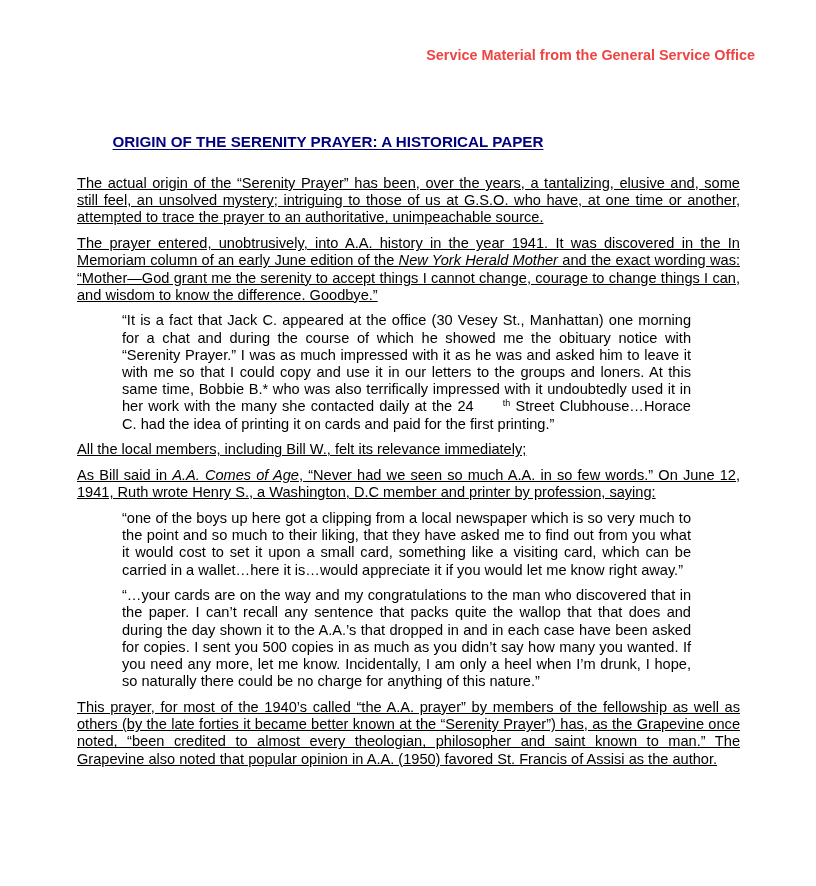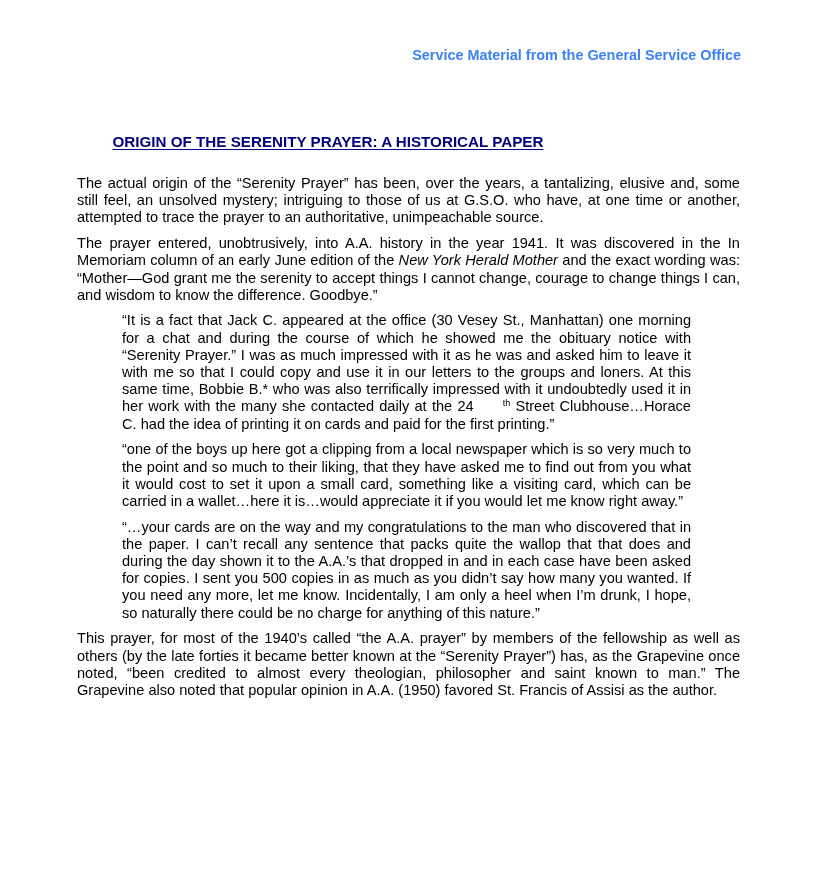--- a/index.html
+++ b/index.html
@@ -17,24 +17,24 @@
     }
     .page {
       position: absolute;
       left: 0; top: 0;
       width: 816px;
       height: 886px;
     }
     .header {
       position: absolute;
       top: 47px;
-      right: 75px;
+      right: 61px;
       font-weight: bold;
       font-size: 14.4px;
-      color: #3b82f6;
+      color: #ef4444;
       white-space: nowrap;
     }
     .title {
       position: absolute;
       top: 133px;
       left: 0;
       width: 656px;
       text-align: center;
       font-weight: bold;
       font-size: 15.2px;
@@ -46,20 +46,21 @@
       position: absolute;
       left: 77px;
       top: 175px;
       width: 663px;
       font-size: 14.6px;
       line-height: 17.2px;
     }
     p {
       margin: 0 0 8.5px 0;
       text-align: justify;
+      text-decoration: underline;
     }
     .quote {
       margin: 0 0 8.5px 45px;
       width: 569px;
       text-align: justify;
     }
     i { font-style: italic; }
     sup { font-size: 9px; line-height: 0; vertical-align: 5px; padding-left: 29px; }
   </style>
 </head>
@@ -73,21 +74,23 @@
 
   <div class="body">
 
     <p>The actual origin of the “Serenity Prayer” has been, over the years, a tantalizing, elusive and, some still feel, an unsolved mystery; intriguing to those of us at G.S.O. who have, at one time or another, attempted to trace the prayer to an authoritative, unimpeachable source.</p>
 
     <p><span>The prayer entered, unobtrusively, into A.A. history in the year 1941. It was discovered in the In Memoriam column of an early June edition of the </span><i>New York Herald Mother</i><span> and the exact wording was: “Mother—God grant me the serenity to accept things I cannot change, courage to change things I can, and wisdom to know the difference. Goodbye.”</span></p>
 
 
     <div class="quote"><span>“It is a fact that Jack C. appeared at the office (30 Vesey St., Manhattan) one morning for a chat and during the course of which he showed me the obituary notice with “Serenity Prayer.” I was as much impressed with it as he was and asked him to leave it with me so that I could copy and use it in our letters to the groups and loners. At this same time, Bobbie B.* who was also terrifically impressed with it undoubtedly used it in her work with the many she contacted daily at the 24</span><sup>th</sup><span> Street Clubhouse…Horace C. had the idea of printing it on cards and paid for the first printing.”</span></div>
 
+    <p>All the local members, including Bill W., felt its relevance immediately;</p>
 
+    <p><span>As Bill said in </span><i>A.A. Comes of Age</i><span>, “Never had we seen so much A.A. in so few words.” On June 12, 1941, Ruth wrote Henry S., a Washington, D.C member and printer by profession, saying:</span></p>
 
     <div class="quote">“one of the boys up here got a clipping from a local newspaper which is so very much to the point and so much to their liking, that they have asked me to find out from you what it would cost to set it upon a small card, something like a visiting card, which can be carried in a wallet…here it is…would appreciate it if you would let me know right away.”</div>
 
 
     <div class="quote">“…your cards are on the way and my congratulations to the man who discovered that in the paper. I can’t recall any sentence that packs quite the wallop that that does and during the day shown it to the A.A.’s that dropped in and in each case have been asked for copies. I sent you 500 copies in as much as you didn’t say how many you wanted. If you need any more, let me know. Incidentally, I am only a heel when I’m drunk, I hope, so naturally there could be no charge for anything of this nature.”</div>
 
     <p>This prayer, for most of the 1940’s called “the A.A. prayer” by members of the fellowship as well as others (by the late forties it became better known at the “Serenity Prayer”) has, as the Grapevine once noted, “been credited to almost every theologian, philosopher and saint known to man.” The Grapevine also noted that popular opinion in A.A. (1950) favored St. Francis of Assisi as the author.</p>
 
   </div>
 </div>

